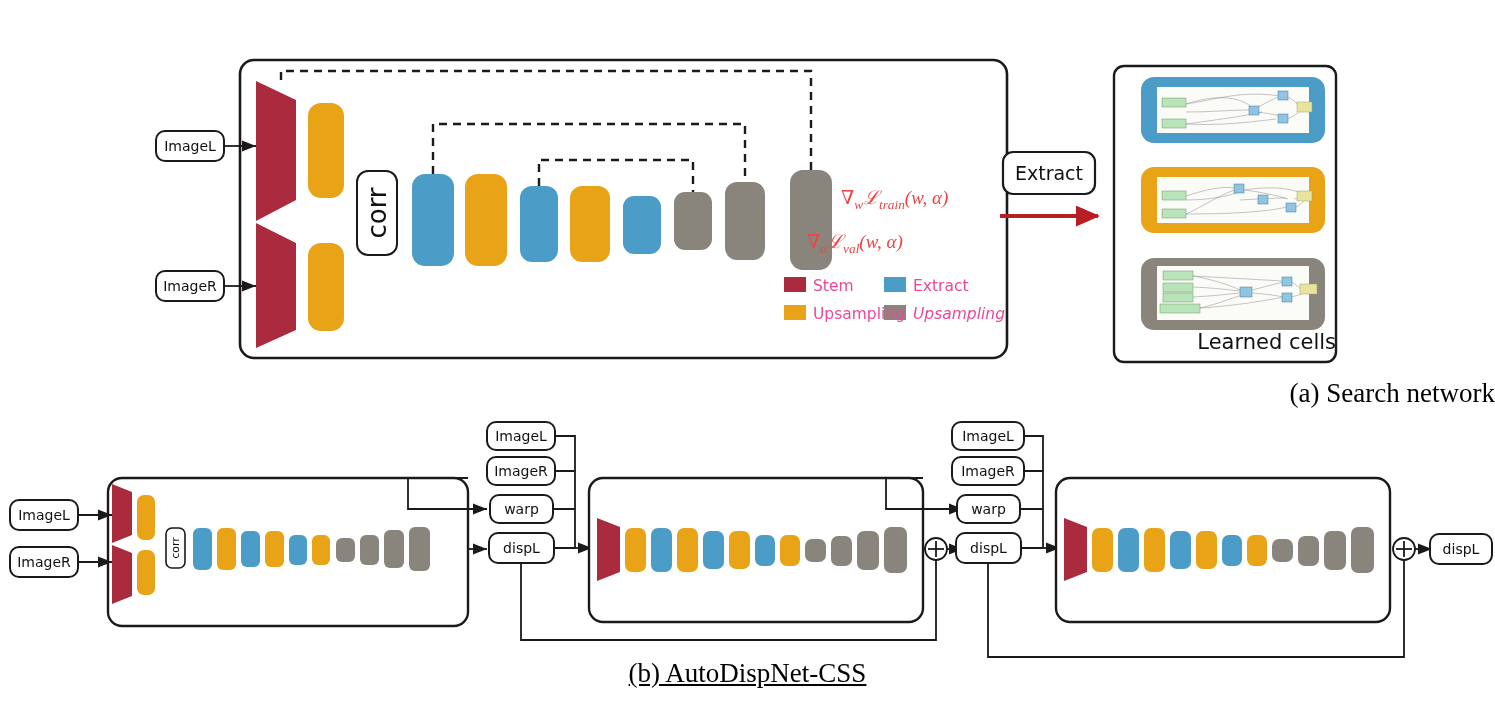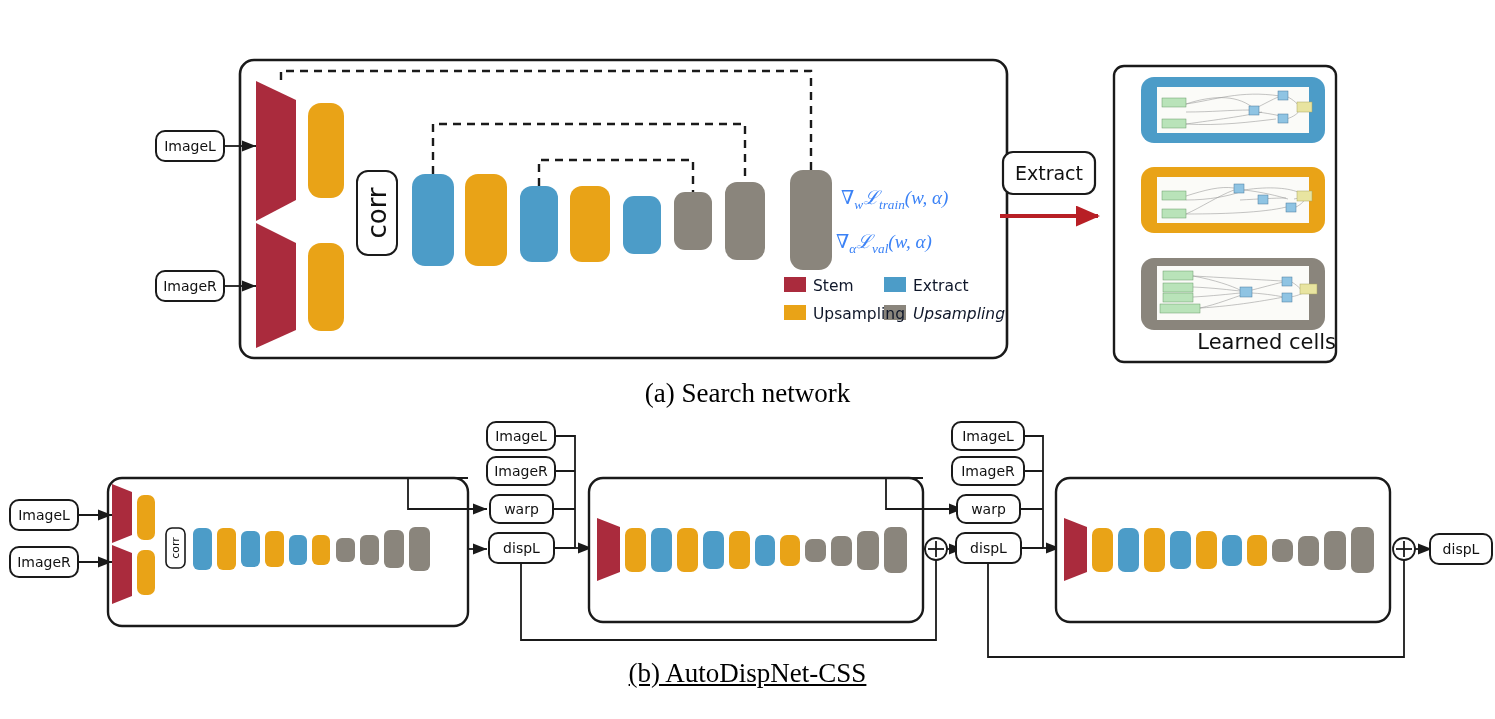--- a/index.html
+++ b/index.html
@@ -13,25 +13,25 @@
   .caption{
     position:absolute;font-family:"Liberation Serif","DejaVu Serif",serif;
     font-size:27px;color:#000;white-space:nowrap;
   }
   .learned-label{
     position:absolute;font-family:"DejaVu Sans","Liberation Sans",sans-serif;
     font-size:21px;color:#111;white-space:nowrap;
   }
   .legend-txt{
     position:absolute;font-family:"DejaVu Sans","Liberation Sans",sans-serif;
-    font-size:15.5px;color:#0f172a;white-space:nowrap;
+    font-size:15.5px;color:#ec4899;white-space:nowrap;
   }
   .formula{
     position:absolute;font-family:"Liberation Serif","DejaVu Serif",serif;
-    font-size:19px;color:#3b82f6;white-space:nowrap;font-style:normal;
+    font-size:19px;color:#ef4444;white-space:nowrap;font-style:normal;
   }
   .formula i{font-style:italic;}
   .formula .cal{font-style:italic;font-family:"DejaVu Serif","Liberation Serif",serif;}
   .formula sub{font-size:0.70em;font-style:italic;}
   .boxlabel{
     position:absolute;font-family:"DejaVu Sans","Liberation Sans",sans-serif;
     color:#111;white-space:nowrap;
   }
 </style>
 </head>
@@ -253,34 +253,34 @@
 
 <div class="boxlabel" style="left:156px;top:131px;width:68px;height:30px;line-height:30px;text-align:center;font-size:14px;">ImageL</div>
 <div class="boxlabel" style="left:156px;top:271px;width:68px;height:30px;line-height:30px;text-align:center;font-size:14px;">ImageR</div>
 
 <div class="boxlabel" style="left:337px;top:191px;width:80px;height:44px;line-height:44px;text-align:center;font-size:26px;
             transform:rotate(-90deg);">corr</div>
 
 <div class="formula" style="left:841px;top:184px;">
   <span>∇</span><sub>w</sub><span class="cal">ℒ</span><sub>train</sub><i>(w, α)</i>
 </div>
-<div class="formula" style="left:836px;top:228px;">
+<div class="formula" style="left:807px;top:228px;">
   <span>∇</span><sub>α</sub><span class="cal">ℒ</span><sub>val</sub><i>(w, α)</i>
 </div>
 
 <div class="legend-txt" style="left:813px;top:277px;">Stem</div>
 <div class="legend-txt" style="left:913px;top:277px;">Extract</div>
 <div class="legend-txt" style="left:813px;top:305px;">Upsampling</div>
 <div class="legend-txt" style="left:913px;top:305px;font-style:italic;">Upsampling</div>
 
 <div class="boxlabel" style="left:1003px;top:152px;width:92px;height:42px;line-height:42px;text-align:center;font-size:19px;">Extract</div>
 
 <div class="learned-label" style="left:1114px;top:330px;width:222px;text-align:right;">Learned cells</div>
 
-<div class="caption" style="left:0;top:378px;width:1495px;text-align:center;">(a) Search network</div>
+<div class="caption" style="left:0;top:378px;width:1495px;text-align:right;">(a) Search network</div>
 <div class="caption" style="left:0;top:658px;width:1495px;text-align:center;text-decoration:underline;">(b) AutoDispNet-CSS</div>
 
 <div class="boxlabel" style="left:10px;top:500px;width:68px;height:30px;line-height:30px;text-align:center;font-size:14px;">ImageL</div>
 <div class="boxlabel" style="left:10px;top:547px;width:68px;height:30px;line-height:30px;text-align:center;font-size:14px;">ImageR</div>
 <div class="boxlabel" style="left:156px;top:539px;width:40px;height:18px;line-height:18px;text-align:center;font-size:11px;
             transform:rotate(-90deg);">corr</div>
 
 <div class="boxlabel" style="left:487px;top:422px;width:68px;height:28px;line-height:28px;text-align:center;font-size:14px;">ImageL</div>
 <div class="boxlabel" style="left:487px;top:457px;width:68px;height:28px;line-height:28px;text-align:center;font-size:14px;">ImageR</div>
 <div class="boxlabel" style="left:490px;top:495px;width:63px;height:28px;line-height:28px;text-align:center;font-size:14px;">warp</div>

